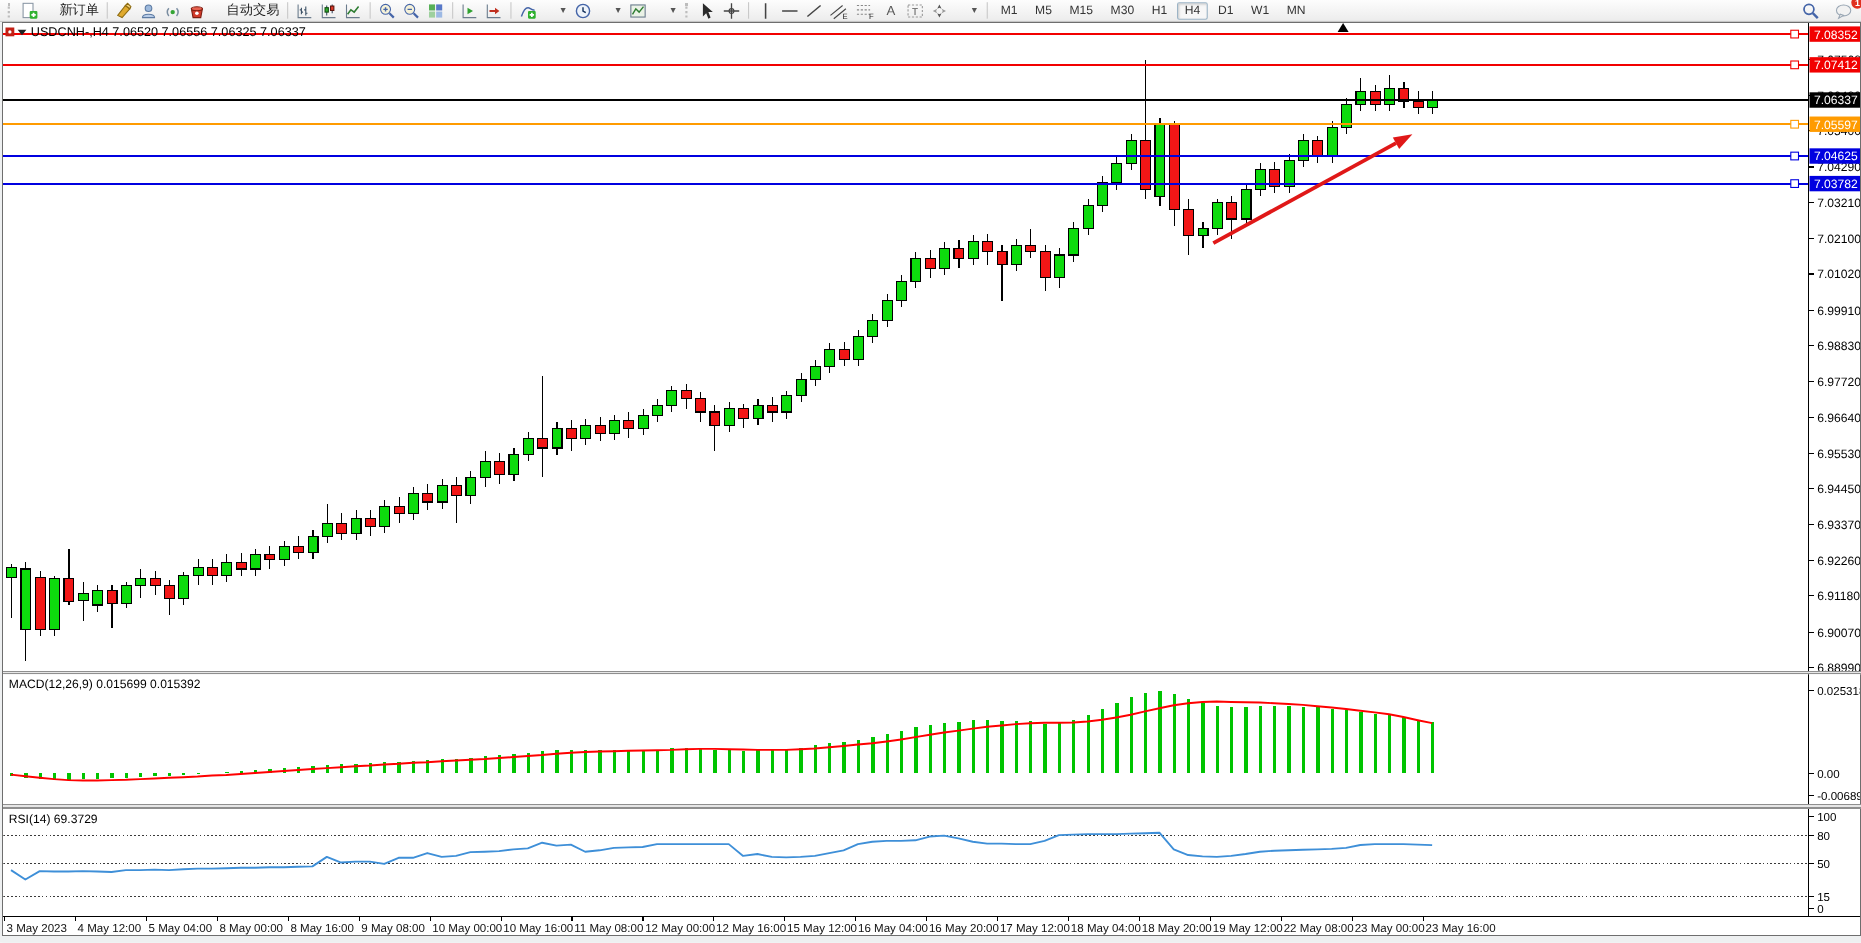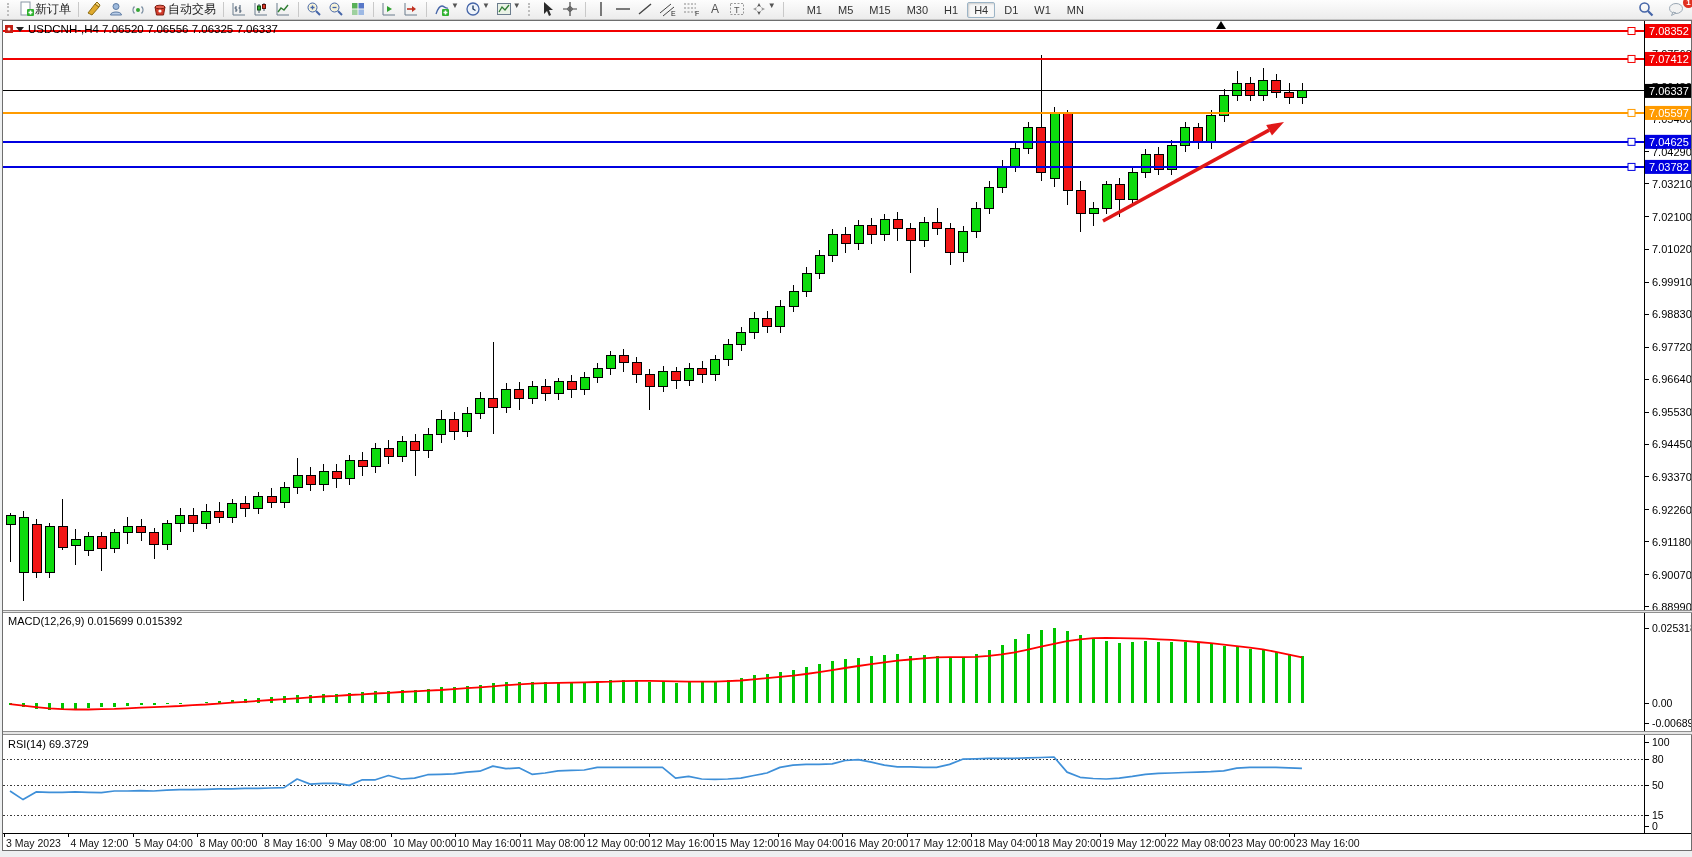--- a/index.html
+++ b/index.html
@@ -1,25 +1,25 @@
 <!DOCTYPE html>
 <html><head>
 <meta charset="utf-8">
 <style>
   html,body{margin:0;padding:0}
   body{width:1692px;height:857px;background:#eef0f1;font-family:"Liberation Sans",sans-serif;overflow:hidden;position:relative}
   
   #toolbar{position:relative;z-index:5;height:19px;display:flex;align-items:center;background:linear-gradient(#fdfdfd,#ececec);border-bottom:1px solid #c6c6c6;padding-left:3px}
   .sep{width:1px;height:15px;background:#c9c9c9;margin:0 4px;flex:none}
   .grip{width:3px;height:13px;border-left:2px dotted #bdbdbd;margin:0 4px;flex:none}
-  .tbtn{display:flex;align-items:flex-start;gap:0;height:18px;padding:0 3px;flex:none;cursor:default}
+  .tbtn{display:flex;align-items:center;gap:19px;height:18px;padding:0 3px;flex:none;cursor:default}
   .tbtn svg{display:block}
   .lbl{font-size:12px;color:#222;white-space:nowrap}
   .caret{font-size:8px;color:#555;margin-left:1px}
-  #tf-group{display:flex;align-items:flex-start;margin-left:11px}
+  #tf-group{display:flex;align-items:flex-start;margin-left:0}
   .tf{font-size:11px;color:#333;padding:1px 6px;margin:0 1px;border:1px solid transparent;border-radius:2px}
   .tf.active{background:#f7f7f7;border-color:#9cb4c6;box-shadow:inset 1px 1px 2px rgba(0,0,0,.18)}
   #tb-right{position:absolute;right:4px;top:1px;display:flex;align-items:center;gap:8px}
   .badge{position:absolute;top:-4px;right:-6px;width:11px;height:11px;background:#e03020;border-radius:50%;color:#fff;font-size:8px;line-height:11px;text-align:center;font-weight:bold}
   #chart-svg{position:absolute;left:0;top:0;z-index:1}
 </style>
 </head>
 <body>
 
 <div id="toolbar">

